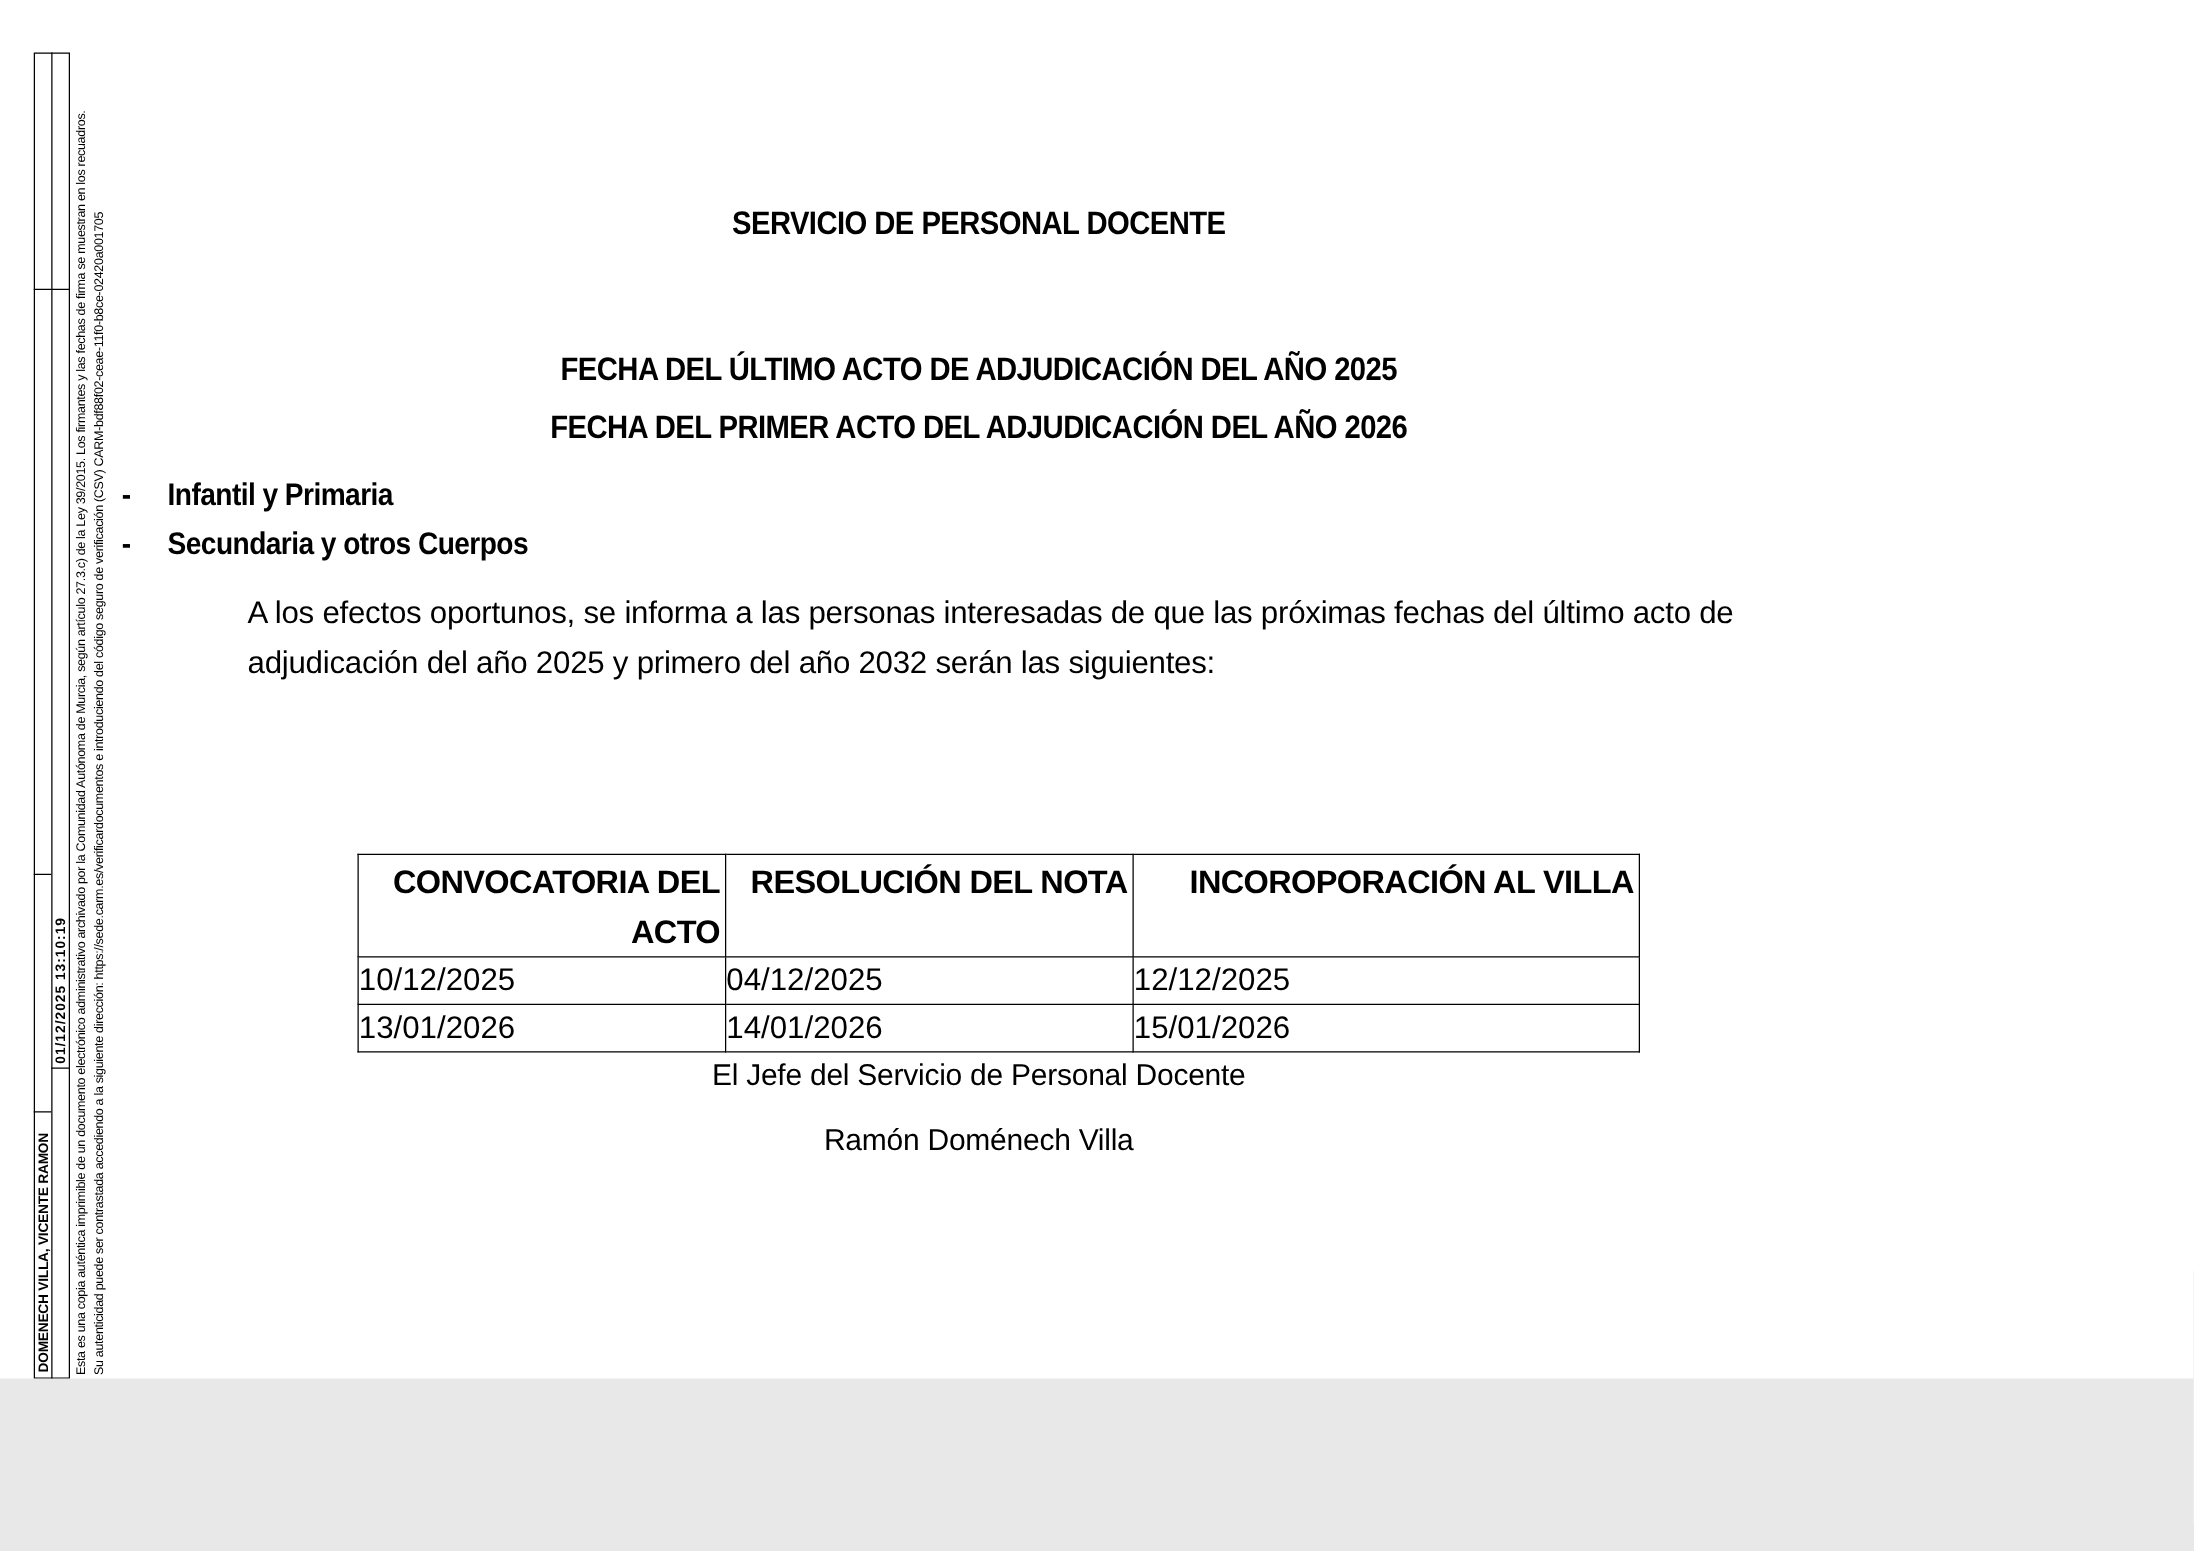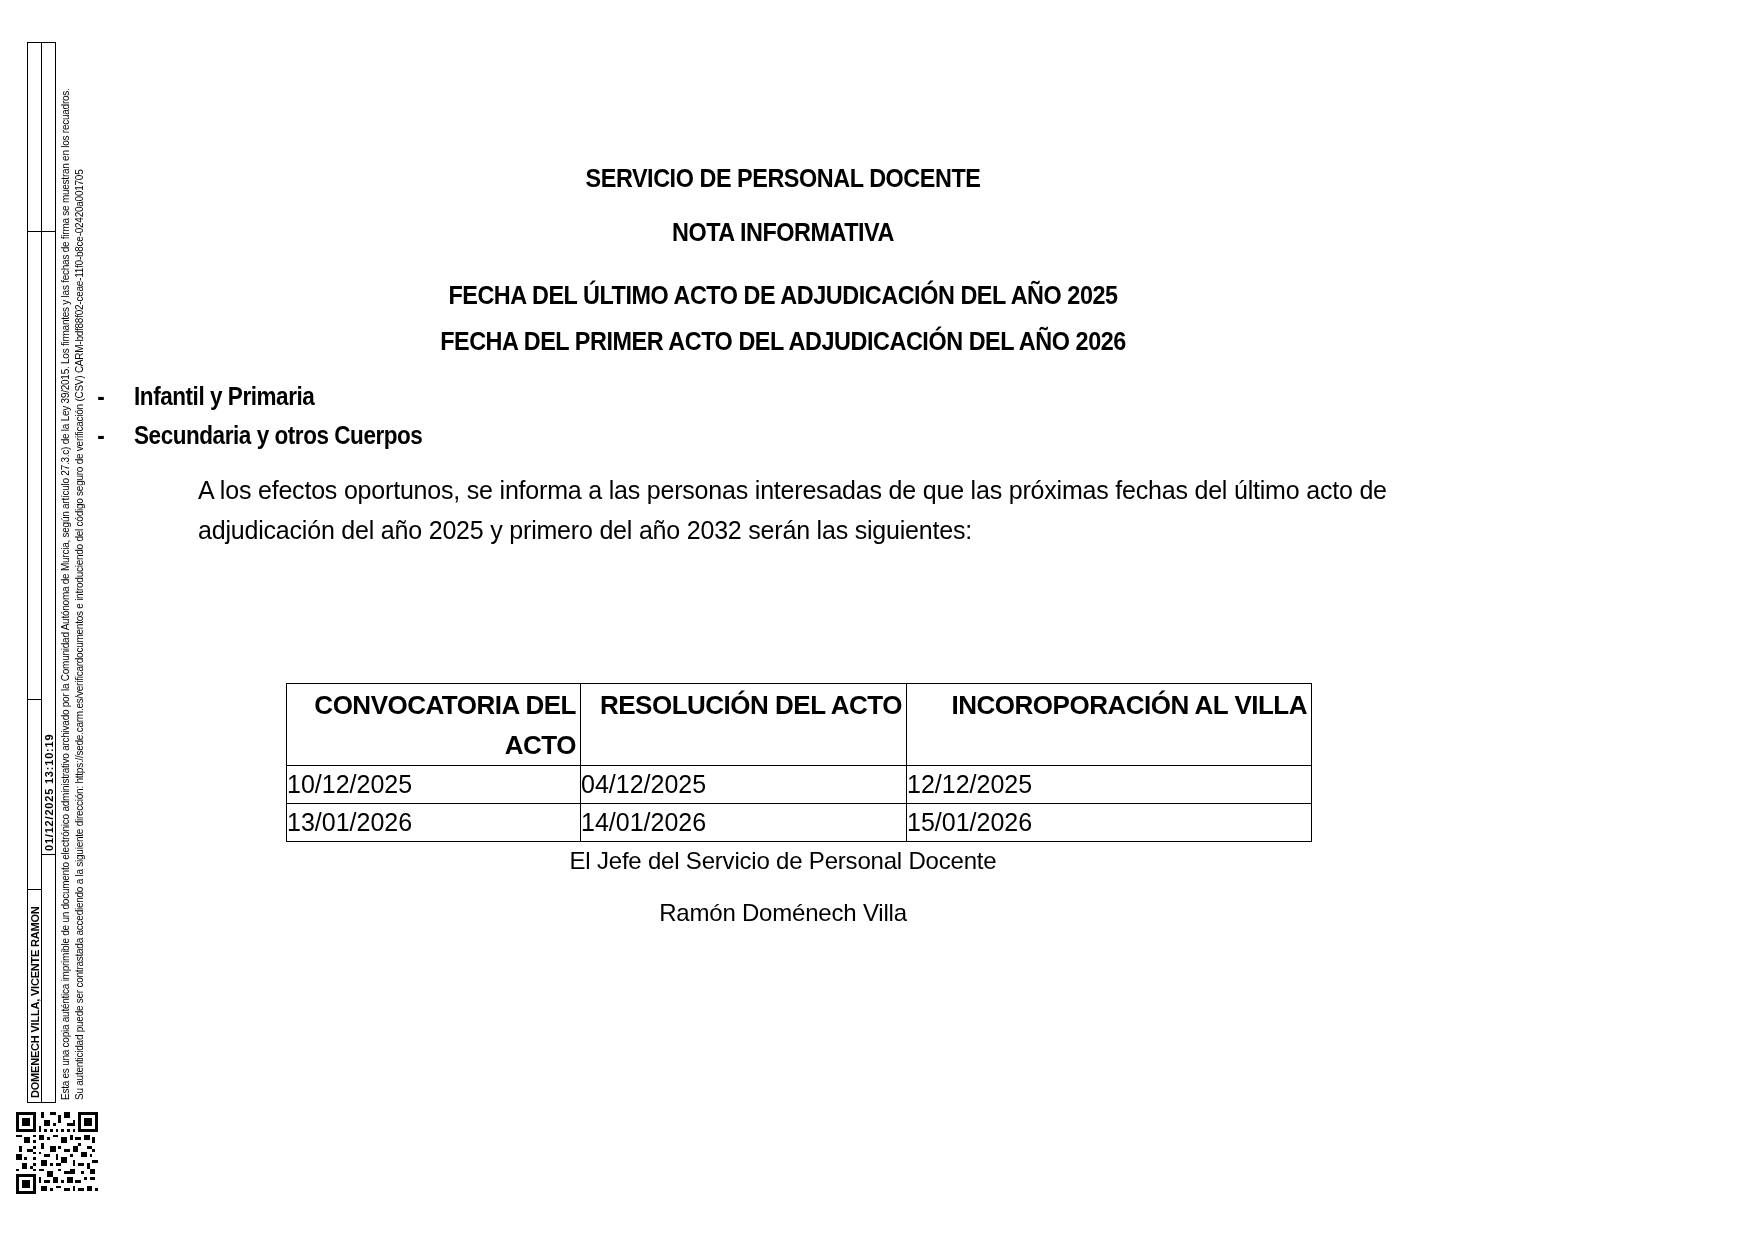--- a/index.html
+++ b/index.html
@@ -1,18 +1,18 @@
 <!DOCTYPE html>
 <html><head>
 <meta charset="utf-8">
 <style>
   html,body{margin:0;padding:0;background:#e8e8e8;}
   .page{
     position:relative;
-    width:1755px;height:1241px;
+    width:1755px;height:1103px;
     background:#ffffff;
     overflow:hidden;
     font-family:"Liberation Sans",sans-serif;
     color:#000;
   }
   
   .centerband{position:absolute;left:0;width:1566px;text-align:center;}
   .heading{
     font-weight:bold;font-size:26px;line-height:31px;
     letter-spacing:-0.5px;transform:scaleX(0.9);
@@ -66,23 +66,20 @@
   .vtext.legal{font-size:10px;letter-spacing:-0.25px;line-height:13px;}
   .qr{position:absolute;left:16px;top:1112px;width:82px;height:82px;}
 </style>
 </head>
 <body>
 
 <div class="page">
 
   <div class="centerband" style="top:163px">
     <div class="heading">SERVICIO DE PERSONAL DOCENTE</div>
-  </div>
-  <div class="centerband" style="top:217px">
-    <div class="heading">NOTA INFORMATIVA</div>
   </div>
   <div class="centerband" style="top:280px">
     <div class="heading">FECHA DEL ÚLTIMO ACTO DE ADJUDICACIÓN DEL AÑO 2025</div>
   </div>
   <div class="centerband" style="top:326px">
     <div class="heading">FECHA DEL PRIMER ACTO DEL ADJUDICACIÓN DEL AÑO 2026</div>
   </div>
 
   <div class="bulletband" style="top:381px">
     <span class="bullet"><span class="dash">-</span><span>Infantil y Primaria</span></span>
@@ -95,21 +92,21 @@
 
   <table class="acts">
     <colgroup>
       <col style="width:294px">
         <col style="width:326px">
         <col style="width:405px">
     </colgroup>
     <thead>
       <tr>
         <th>CONVOCATORIA DEL ACTO</th>
-        <th>RESOLUCIÓN DEL ACTO</th>
+        <th>RESOLUCIÓN DEL NOTA</th>
         <th>INCOROPORACIÓN AL VILLA</th>
       </tr>
     </thead>
     <tbody>
       <tr>
         <td>10/12/2025</td>
         <td>04/12/2025</td>
         <td>12/12/2025</td>
       </tr>
       <tr>

